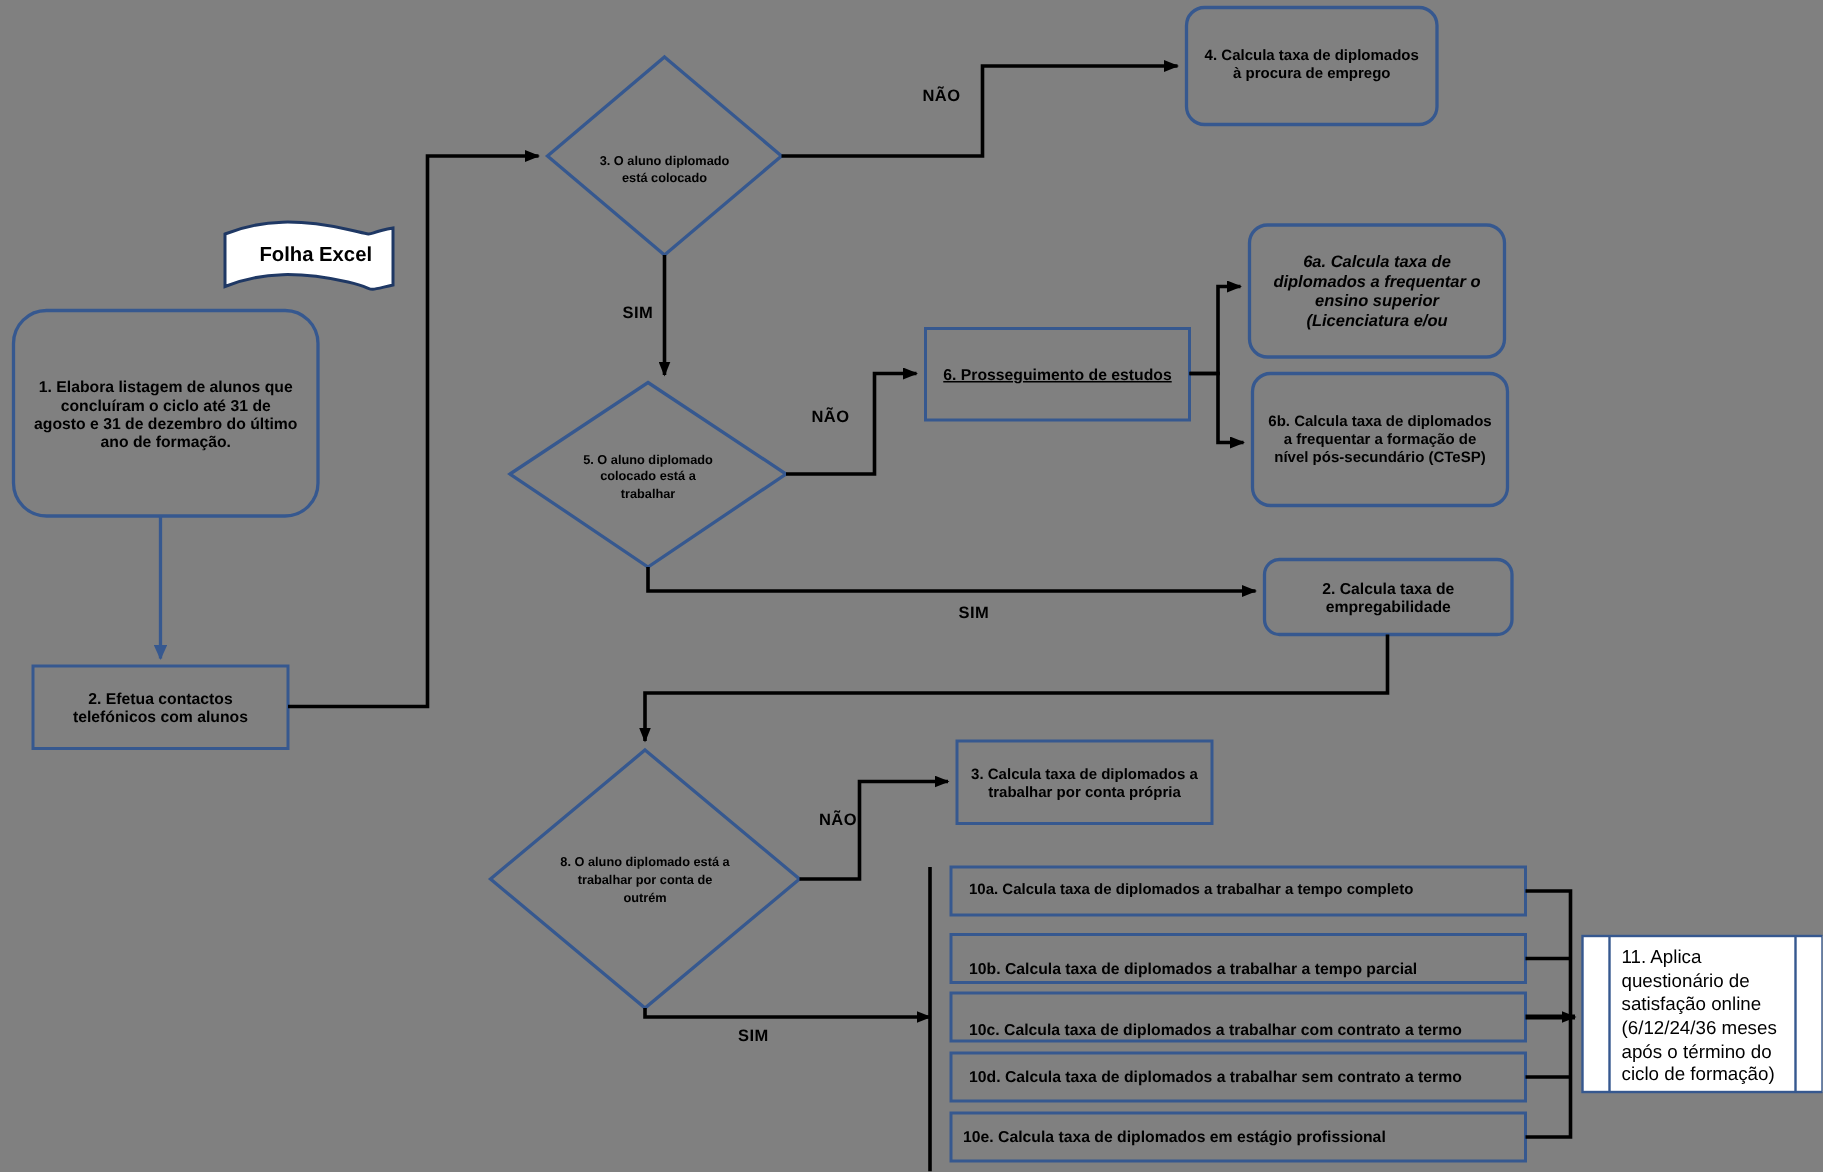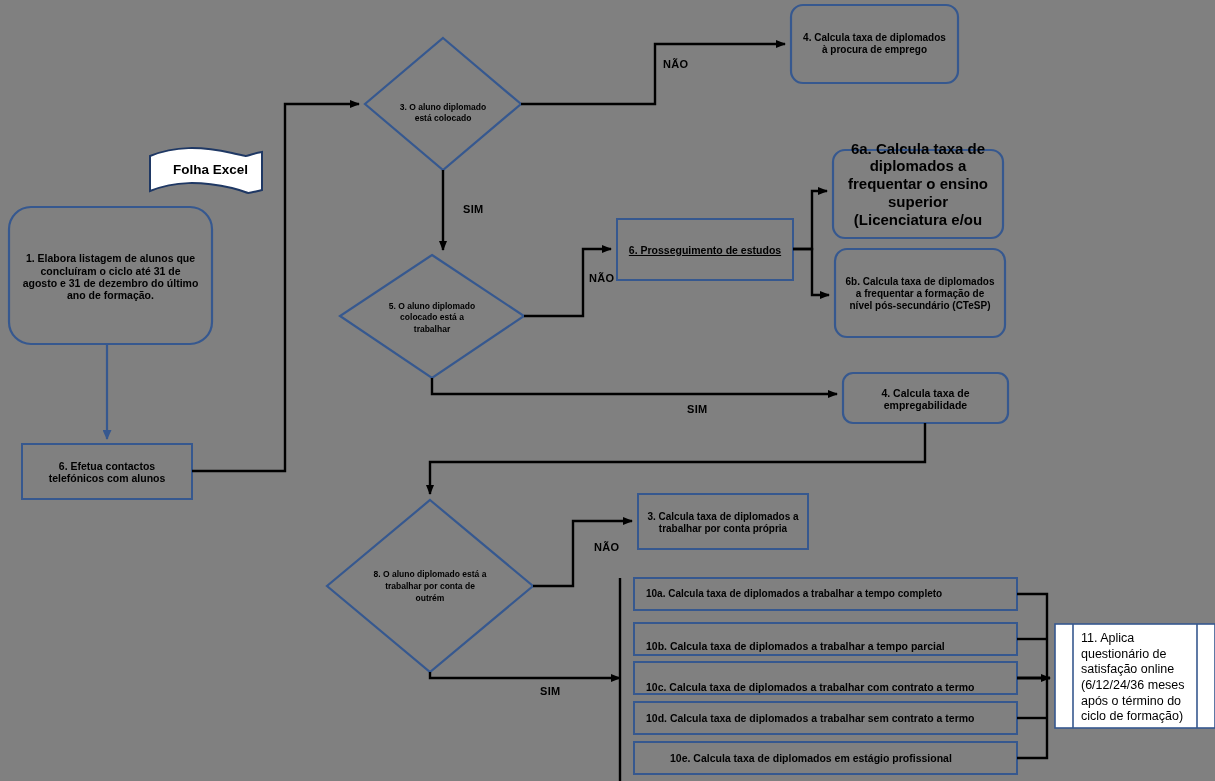--- a/index.html
+++ b/index.html
@@ -31,21 +31,20 @@
     line-height: 1.18;
     pointer-events: none;
     box-sizing: border-box;
   }
   .edge-label {
     position: absolute;
     color: #000;
     font-weight: bold;
     font-size: 11px;
     letter-spacing: 0.3px;
-    margin-left: 48px;
   }
   .flag-label {
     position: absolute;
     color: #000000;
     font-weight: bold;
     font-size: 13.5px;
   }
   .doc11-text {
     position: absolute;
     color: #000000;
@@ -133,45 +132,45 @@
   <path d="M1017,639 L1047,639" fill="none" stroke="#000000" stroke-width="2.4"></path>
   <path d="M1017,718 L1047,718" fill="none" stroke="#000000" stroke-width="2.4"></path>
   <path d="M1017,758 L1047,758 L1047,678" fill="none" stroke="#000000" stroke-width="2.4"></path>
   <path d="M1017,678 L1050,678" fill="none" stroke="#000000" stroke-width="3.2" marker-end="url(#arrowBlack)"></path>
 </svg>
 
 <div class="flag-label" style="left:163px; top:162px; width:95px; text-align:center;">Folha Excel</div>
 
 <div class="node-text" style="left:14px; top:232px; width:193px; height:90px; font-size:10.5px; padding:0 8px;">1. Elabora listagem de alunos que concluíram o ciclo até 31 de agosto e 31 de dezembro do último ano de formação.</div>
 
-<div class="node-text" style="left:26px; top:452px; width:162px; height:40px; font-size:10.5px; padding:0 4px;">6. Efetua contactos telefónicos com alunos</div>
+<div class="node-text" style="left:26px; top:452px; width:162px; height:40px; font-size:10.5px; padding:0 4px;">2. Efetua contactos telefónicos com alunos</div>
 
 <div class="node-text" style="left:397px; top:84px; width:92px; height:58px; font-size:8.5px; line-height:1.35;">3. O aluno diplomado está colocado</div>
 
 <div class="node-text" style="left:797px; top:16px; width:155px; height:56px; font-size:10px; padding:0 4px;">4. Calcula taxa de diplomados à procura de emprego</div>
 
 <div class="node-text" style="left:385px; top:292px; width:94px; height:52px; font-size:8.5px; line-height:1.35;">5. O aluno diplomado colocado está a trabalhar</div>
 
 <div class="node-text" style="left:622px; top:230px; width:166px; height:40px; font-size:10.5px;text-decoration:underline;">6. Prosseguimento de estudos</div>
 
-<div class="node-text" style="left:838px; top:149px; width:160px; height:70px; font-size:15px; padding:0 4px;">6a. Calcula taxa de diplomados a frequentar o ensino superior (Licenciatura e/ou</div>
+<div class="node-text" style="left:838px; top:160px; width:160px; height:70px; font-size:11px; padding:0 4px;font-style:italic;">6a. Calcula taxa de diplomados a frequentar o ensino superior (Licenciatura e/ou</div>
 
 <div class="node-text" style="left:840px; top:259px; width:160px; height:70px; font-size:10px; padding:0 4px;">6b. Calcula taxa de diplomados a frequentar a formação de nível pós-secundário (CTeSP)</div>
 
-<div class="node-text" style="left:848px; top:382px; width:155px; height:34px; font-size:10.5px;">4. Calcula taxa de empregabilidade</div>
+<div class="node-text" style="left:848px; top:382px; width:155px; height:34px; font-size:10.5px;">2. Calcula taxa de empregabilidade</div>
 
 <div class="node-text" style="left:371px; top:555px; width:118px; height:64px; font-size:8.5px; line-height:1.4;">8. O aluno diplomado está a trabalhar por conta de outrém</div>
 
 <div class="node-text" style="left:643px; top:502px; width:160px; height:42px; font-size:10px; padding:0 4px;">3. Calcula taxa de diplomados a trabalhar por conta própria</div>
 
 <div class="node-text" style="left:640px; top:578px; width:370px; height:32px; font-size:10px; justify-content:flex-start; text-align:left; padding-left:6px;">10a. Calcula taxa de diplomados a trabalhar a tempo completo</div>
 <div class="node-text" style="left:640px; top:623px; width:370px; height:47px; font-size:10.5px; justify-content:flex-start; text-align:left; padding-left:6px;">10b. Calcula taxa de diplomados a trabalhar a tempo parcial</div>
 <div class="node-text" style="left:640px; top:662px; width:370px; height:50px; font-size:10.5px; justify-content:flex-start; text-align:right; padding-left:6px;">10c. Calcula taxa de diplomados a trabalhar com contrato a termo</div>
 <div class="node-text" style="left:640px; top:702px; width:370px; height:32px; font-size:10.5px; justify-content:flex-start; text-align:left; padding-left:6px;">10d. Calcula taxa de diplomados a trabalhar sem contrato a termo</div>
-<div class="node-text" style="left:664px; top:742px; width:370px; height:32px; font-size:10.5px; justify-content:flex-start; text-align:left; padding-left:6px;">10e. Calcula taxa de diplomados em estágio profissional</div>
+<div class="node-text" style="left:636px; top:742px; width:370px; height:32px; font-size:10.5px; justify-content:flex-start; text-align:left; padding-left:6px;">10e. Calcula taxa de diplomados em estágio profissional</div>
 
 <div class="doc11-text" style="left:1081px; top:631px; width:112px;">11. Aplica questionário de satisfação online (6/12/24/36 meses após o término do ciclo de formação)</div>
 
 <div class="edge-label" style="left:615px; top:58px;">NÃO</div>
 <div class="edge-label" style="left:415px; top:203px;">SIM</div>
 <div class="edge-label" style="left:541px; top:272px;">NÃO</div>
 <div class="edge-label" style="left:639px; top:403px;">SIM</div>
 <div class="edge-label" style="left:546px; top:541px;">NÃO</div>
 <div class="edge-label" style="left:492px; top:685px;">SIM</div>
 

